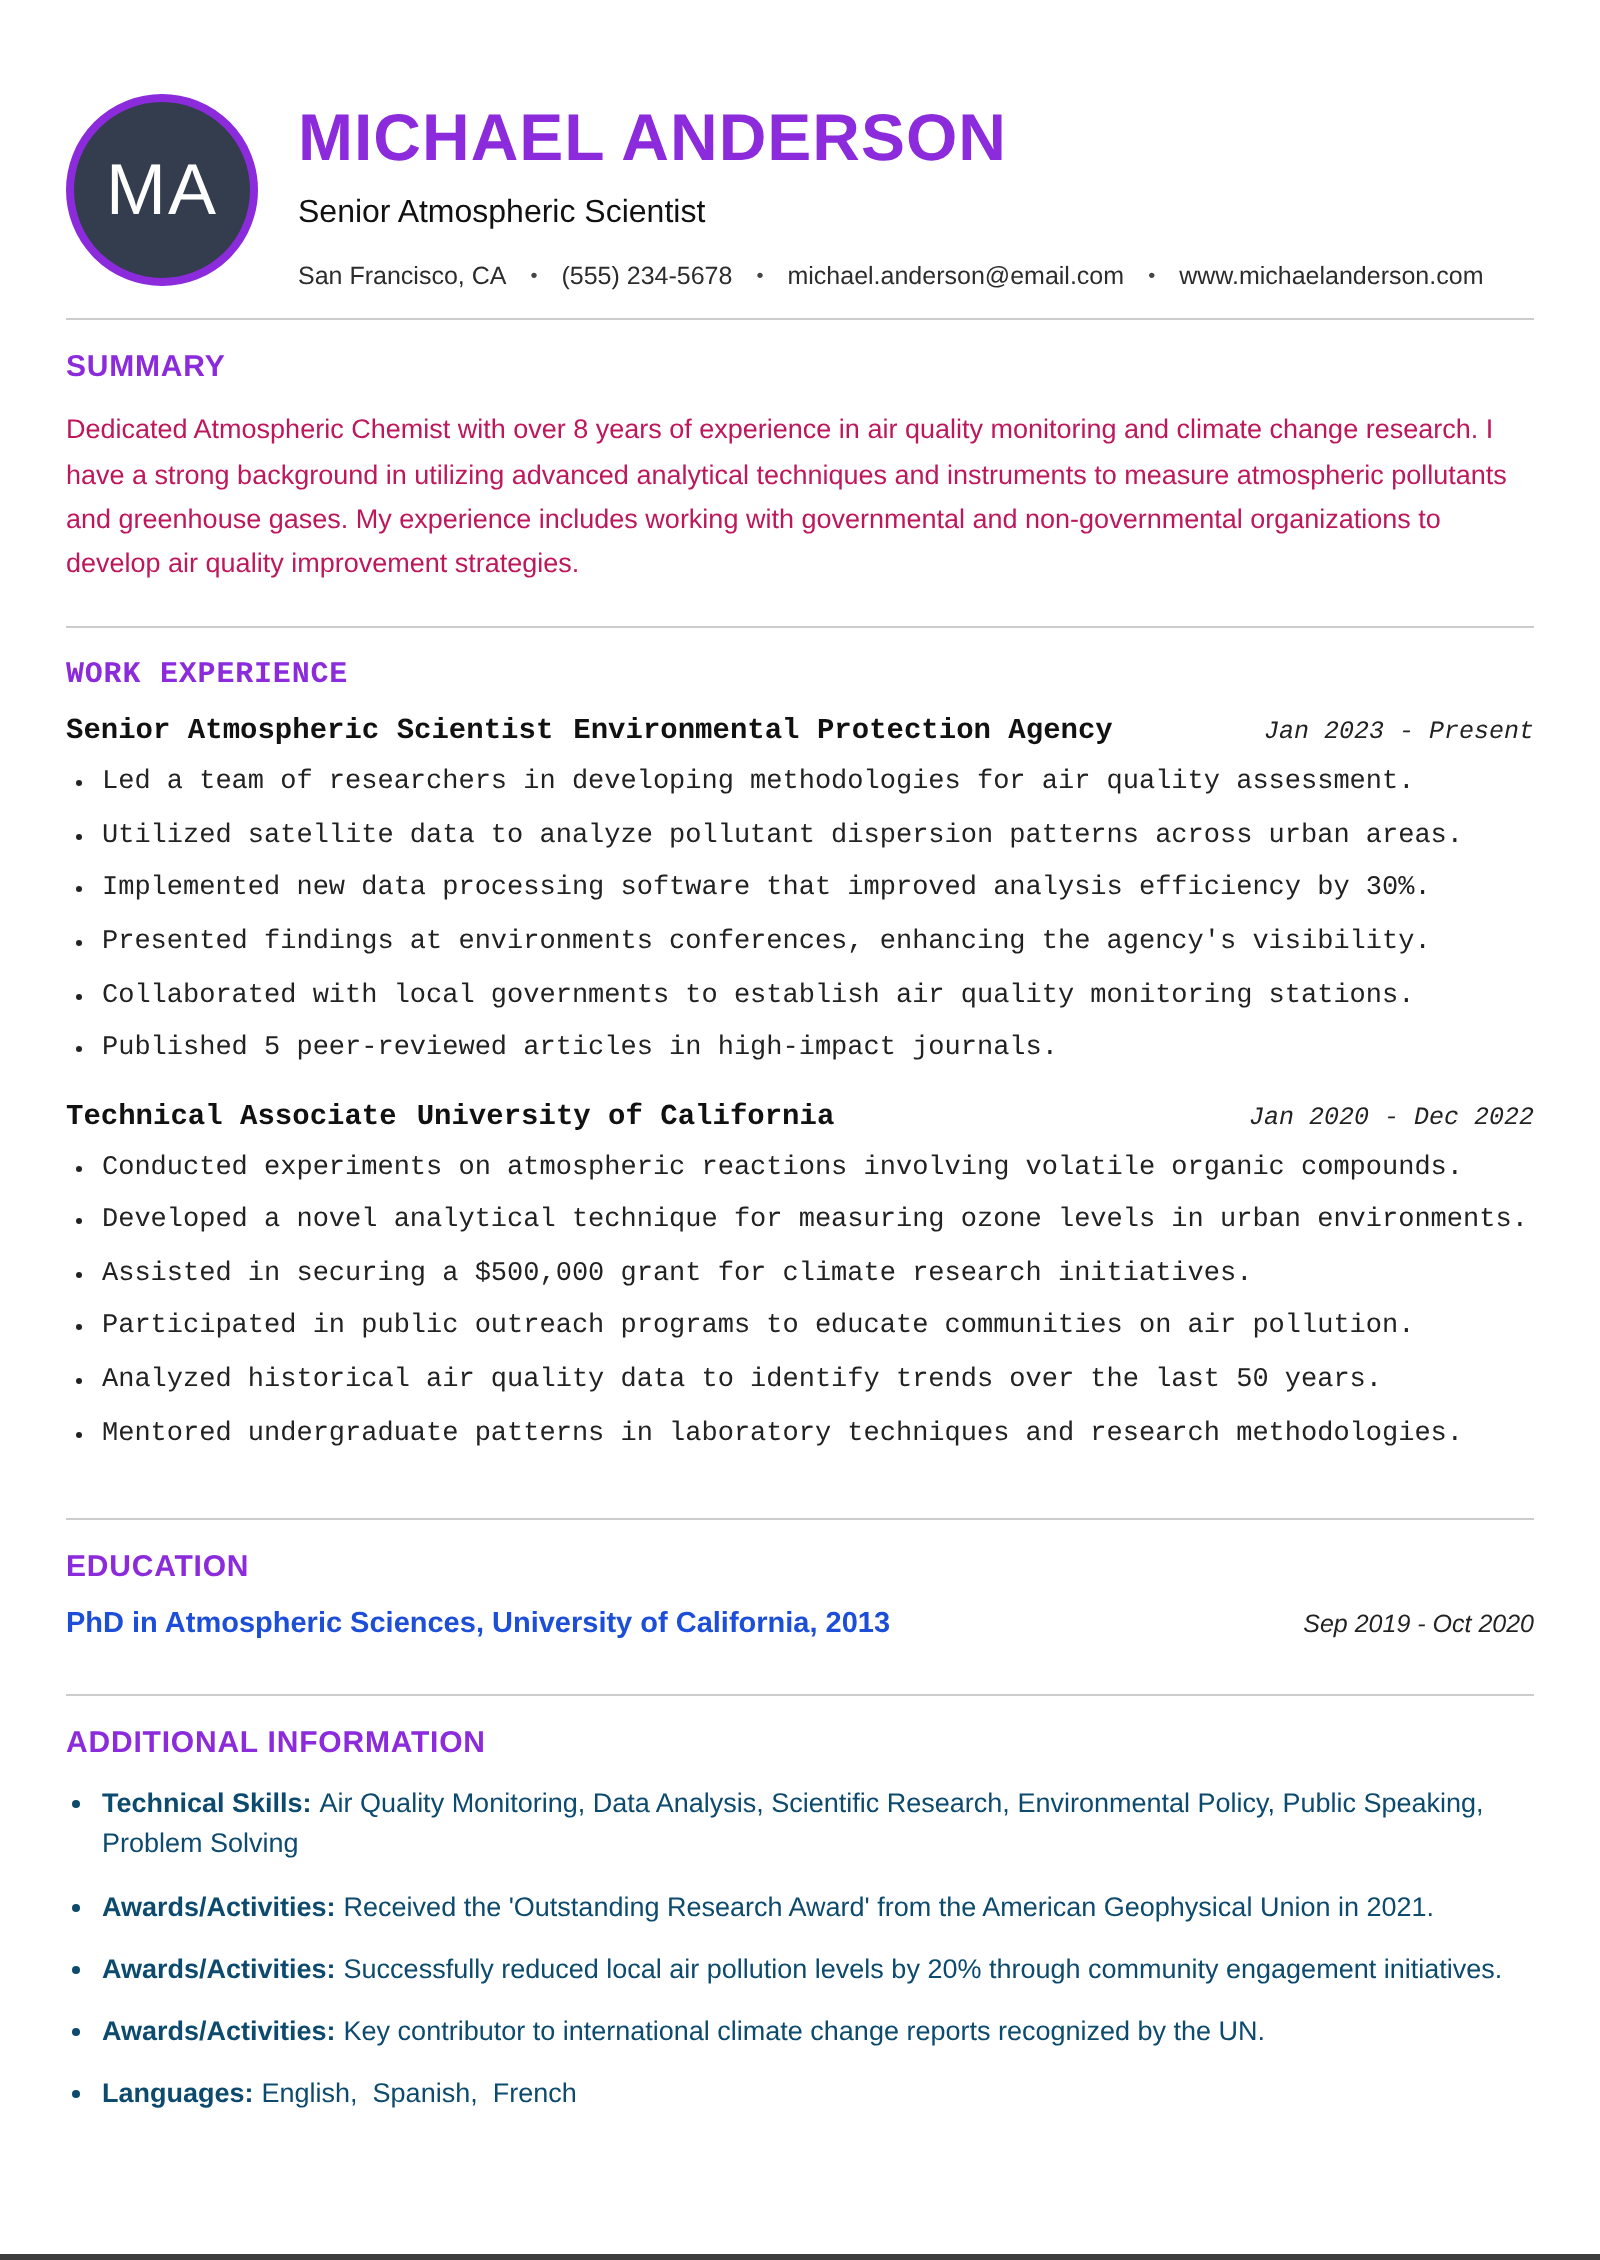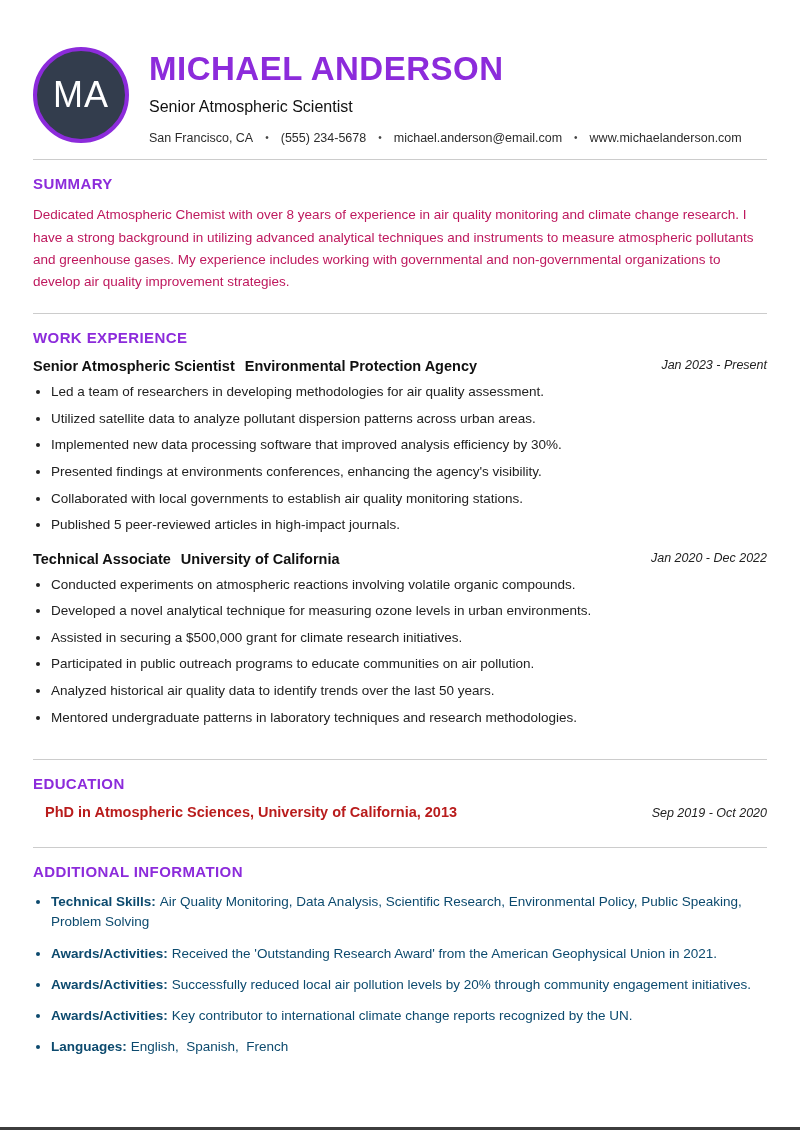--- a/index.html
+++ b/index.html
@@ -40,32 +40,32 @@
   
   section { border-top: 1px solid var(--divider, #cccccc); padding-top: 15px; }
   .sec-heading {
     color: var(--accent, #8C2BDB);
     font-size: 15px; font-weight: 800; letter-spacing: 0.4px;
     margin: 0 0 12px 0;
   }
 
   .summary p { font-size: 13.5px; line-height: 1.65; color: #be185d; margin: 0 0 20px 0; }
 
-  .job-header { display: flex; justify-content: space-between; align-items: flex-start; margin: 4px 0 8px 0; }
+  .job-header { display: flex; justify-content: space-between; align-items: center; margin: 4px 0 8px 0; }
   .job-name { font-size: 14.5px; font-weight: 700; color: #111111; }
   .company { margin-left: 10px; }
   .dates { font-style: italic; font-weight: 400; font-size: 12.5px; color: #222222; white-space: nowrap; }
 
   ul.bullets { margin: 0 0 16px 0; padding-left: 18px; }
   ul.bullets li { font-size: 13.5px; line-height: 1.45; margin-bottom: 7px; color: #222222; }
 
-  .work { padding-bottom: 16px; }
+  .work { padding-bottom: 16px; font-family: Liberation Mono, monospace; }
 
   .edu-row { display: flex; justify-content: space-between; align-items: baseline; margin: 6px 0 27px 0; }
-  .degree { font-size: 14.5px; font-weight: 700; color: #b91c1c; margin-left: 12px; }
+  .degree { font-size: 14.5px; font-weight: 700; color: #1d4ed8; }
 
   .additional ul { margin: 4px 0 0 0; padding-left: 18px; }
   .additional li { font-size: 13.5px; line-height: 1.5; margin-bottom: 11px; color: #0c4a6e; }
   .additional .lbl { font-weight: 700; margin-right: 4px; }
   .additional .txt { white-space: pre-wrap; }
 
   .page-bottom {
     position: absolute; bottom: 0; left: 0;
     width: 100%; height: 3px;
     background: #3d3d3d;

